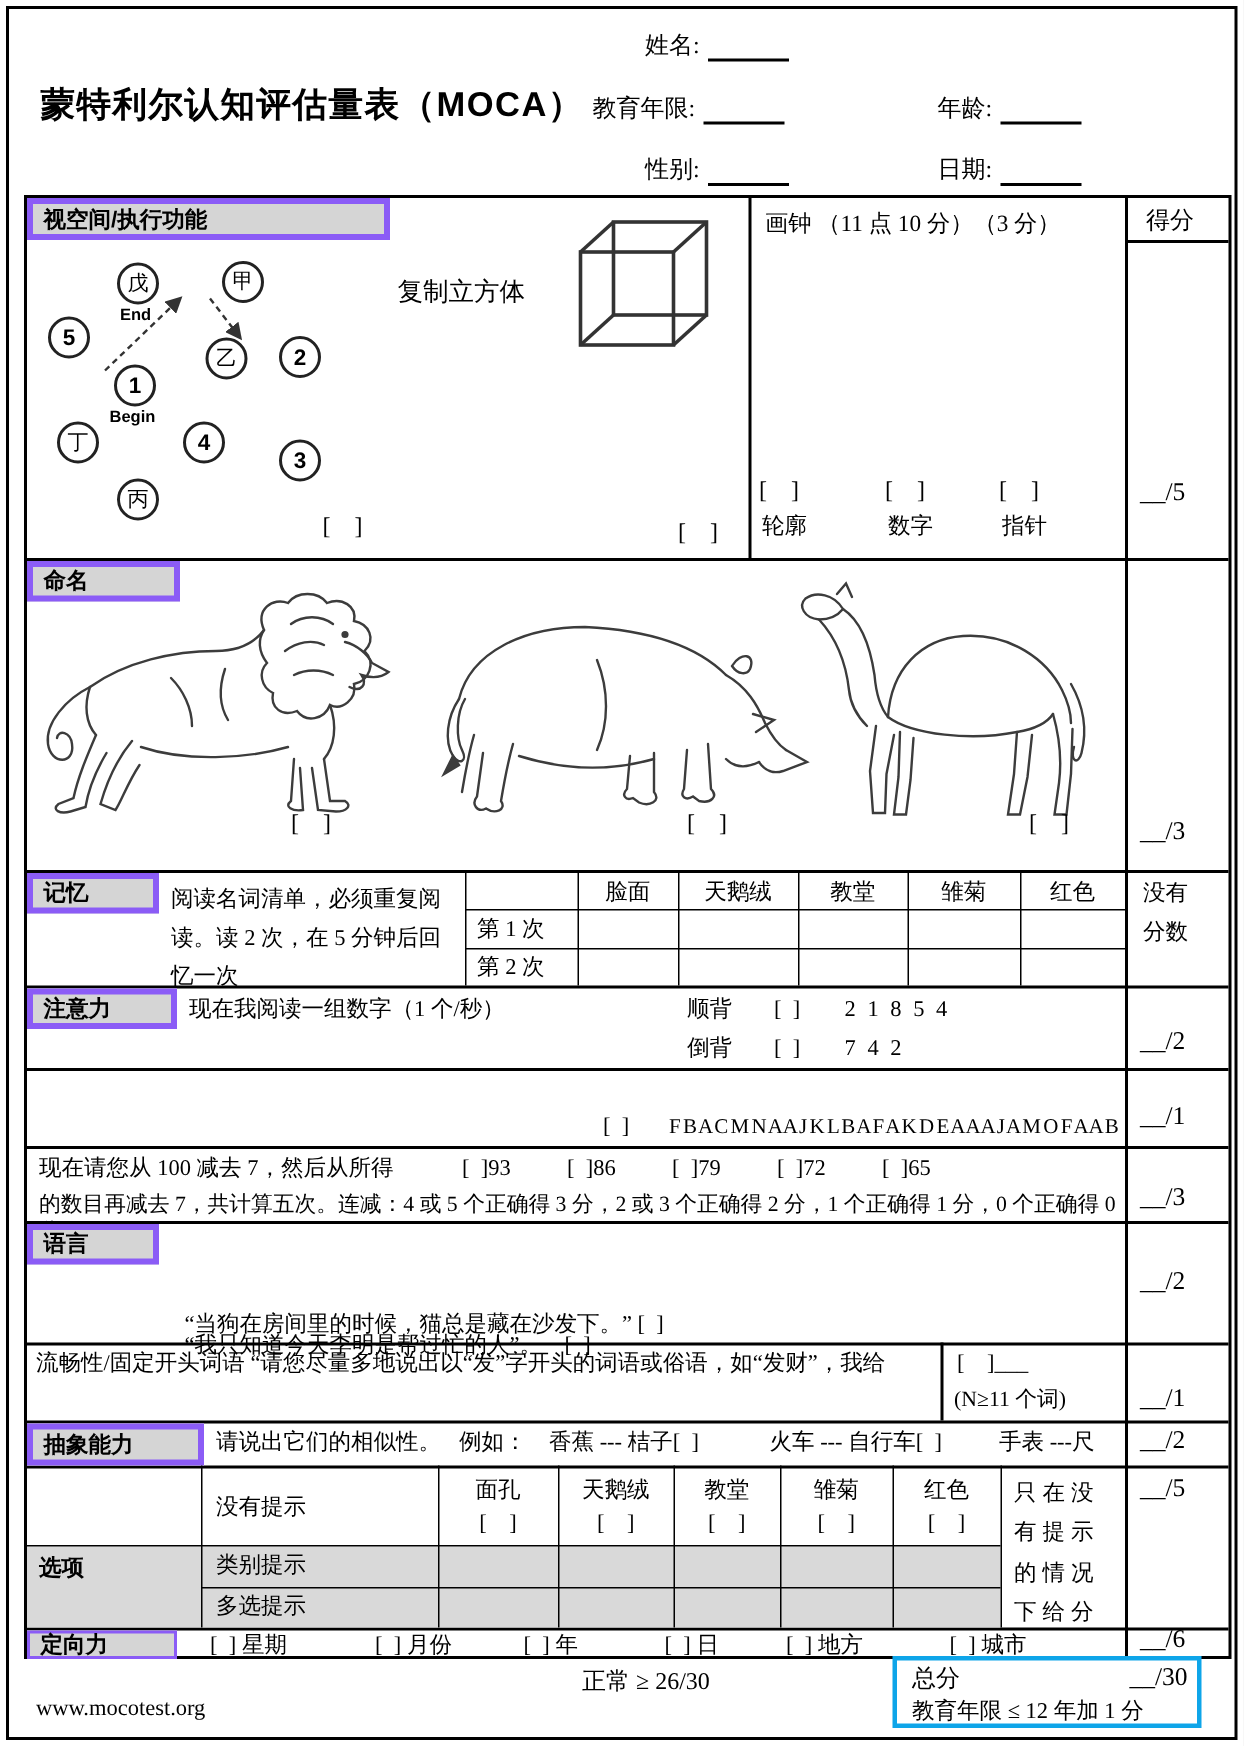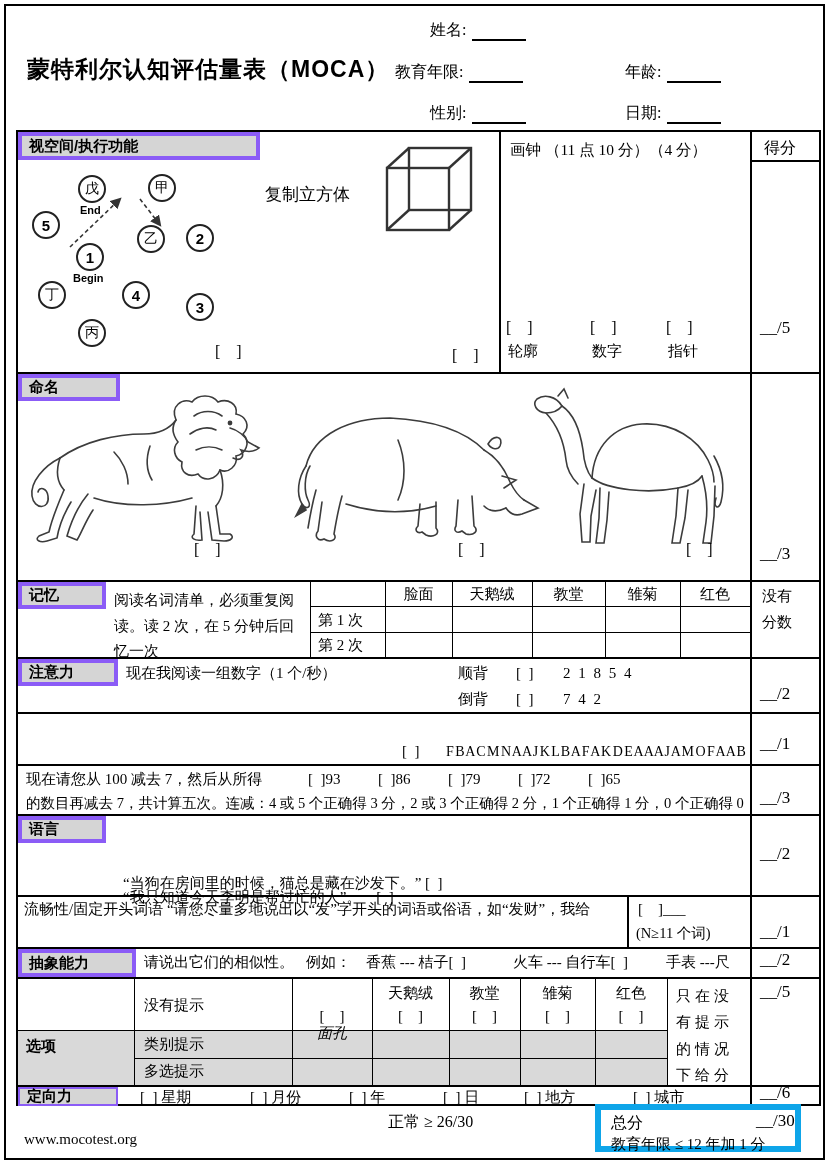--- a/index.html
+++ b/index.html
@@ -137,21 +137,21 @@
           <line x1="6" y1="26" x2="28" y2="6"></line>
           <line x1="68" y1="26" x2="90" y2="6"></line>
           <line x1="6" y1="88" x2="28" y2="68"></line>
           <line x1="68" y1="88" x2="90" y2="68"></line>
         </g>
       </svg>
     </div>
     <div class="txt bk" style="left:434px;top:214px;font-size:16px;">[    ]</div>
 
     <div class="vline" style="left:481px;top:0;height:240px;"></div>
-    <div class="txt" style="left:492px;top:8px;font-size:15.5px;">画钟 （11 点 10 分）（4 分）</div>
+    <div class="txt" style="left:492px;top:8px;font-size:15.5px;">画钟 （11 点 10 分）（3 分）</div>
     <div class="abs" style="left:483px;top:30px;width:247px;height:145px;"></div>
     <div class="txt bk" style="left:488px;top:186px;font-size:16px;">[    ]</div>
     <div class="txt" style="left:490px;top:210px;">轮廓</div>
     <div class="txt bk" style="left:572px;top:186px;font-size:16px;">[    ]</div>
     <div class="txt" style="left:574px;top:210px;">数字</div>
     <div class="txt bk" style="left:648px;top:186px;font-size:16px;">[    ]</div>
     <div class="txt" style="left:650px;top:210px;">指针</div>
     <div class="score" style="left:742px;top:186px;">__/5</div>
 
     <div class="tab" style="left:0;top:242px;width:102px;height:27px;">
@@ -299,21 +299,21 @@
     <div class="vline1" style="left:116px;top:845px;height:108px;"></div>
     <div class="vline1" style="left:274px;top:845px;height:108px;"></div>
     <div class="vline1" style="left:354px;top:845px;height:108px;"></div>
     <div class="vline1" style="left:431px;top:845px;height:108px;"></div>
     <div class="vline1" style="left:502px;top:845px;height:108px;"></div>
     <div class="vline1" style="left:577px;top:845px;height:108px;"></div>
     <div class="vline1" style="left:649px;top:845px;height:108px;"></div>
     <div class="hline1" style="left:0;top:898px;width:649px;"></div>
     <div class="hline1" style="left:116px;top:926px;width:533px;"></div>
     <div class="txt" style="left:126px;top:864px;">没有提示</div>
-    <div class="wordhead" style="left:274px;top:892px;width:80px;font-style:italic;">面孔</div>
+    <div class="wordhead" style="left:274px;top:852px;width:80px;">面孔</div>
     <div class="wordhead" style="left:354px;top:852px;width:77px;">天鹅绒</div>
     <div class="wordhead" style="left:431px;top:852px;width:71px;">教堂</div>
     <div class="wordhead" style="left:502px;top:852px;width:75px;">雏菊</div>
     <div class="wordhead" style="left:577px;top:852px;width:72px;">红色</div>
     <div class="wordhead bk" style="left:274px;top:876px;width:80px;">[    ]</div>
     <div class="wordhead bk" style="left:354px;top:876px;width:77px;">[    ]</div>
     <div class="wordhead bk" style="left:431px;top:876px;width:71px;">[    ]</div>
     <div class="wordhead bk" style="left:502px;top:876px;width:75px;">[    ]</div>
     <div class="wordhead bk" style="left:577px;top:876px;width:72px;">[    ]</div>
     <div class="txt" style="left:8px;top:905px;font-family:'Liberation Sans',sans-serif;font-weight:bold;">选项</div>
@@ -330,19 +330,19 @@
     <div class="txt bk" style="left:122px;top:956px;"><span class="bk">[  ]</span> <span>星期</span></div>
     <div class="txt bk" style="left:232px;top:956px;"><span class="bk">[  ]</span> <span>月份</span></div>
     <div class="txt bk" style="left:331px;top:956px;"><span class="bk">[  ]</span> <span>年</span></div>
     <div class="txt bk" style="left:425px;top:956px;"><span class="bk">[  ]</span> <span>日</span></div>
     <div class="txt bk" style="left:506px;top:956px;"><span class="bk">[  ]</span> <span>地方</span></div>
     <div class="txt bk" style="left:615px;top:956px;"><span class="bk">[  ]</span> <span>城市</span></div>
     <div class="score" style="left:742px;top:951px;">__/6</div>
   </div>
 
   <div class="txt" style="left:388px;top:1112px;font-size:16px;">正常 ≥ 26/30</div>
-  <div class="abs" style="left:595px;top:1104px;width:206px;height:48px;border:6px solid #0ea5e9;box-sizing:border-box;text-align:right;">
+  <div class="abs" style="left:595px;top:1104px;width:206px;height:48px;border:3px solid #0ea5e9;box-sizing:border-box;text-align:right;">
     <div class="txt" style="left:10px;top:3px;font-size:16px;">总分</div>
     <div class="score" style="left:155px;top:1px;">__/30</div>
     <div class="txt" style="left:10px;top:25px;font-size:15px;">教育年限 ≤ 12  年加 1 分</div>
   </div>
   <div class="txt" style="left:24px;top:1130px;font-size:15px;">www.mocotest.org</div>
 </div>
 
 </body></html>

